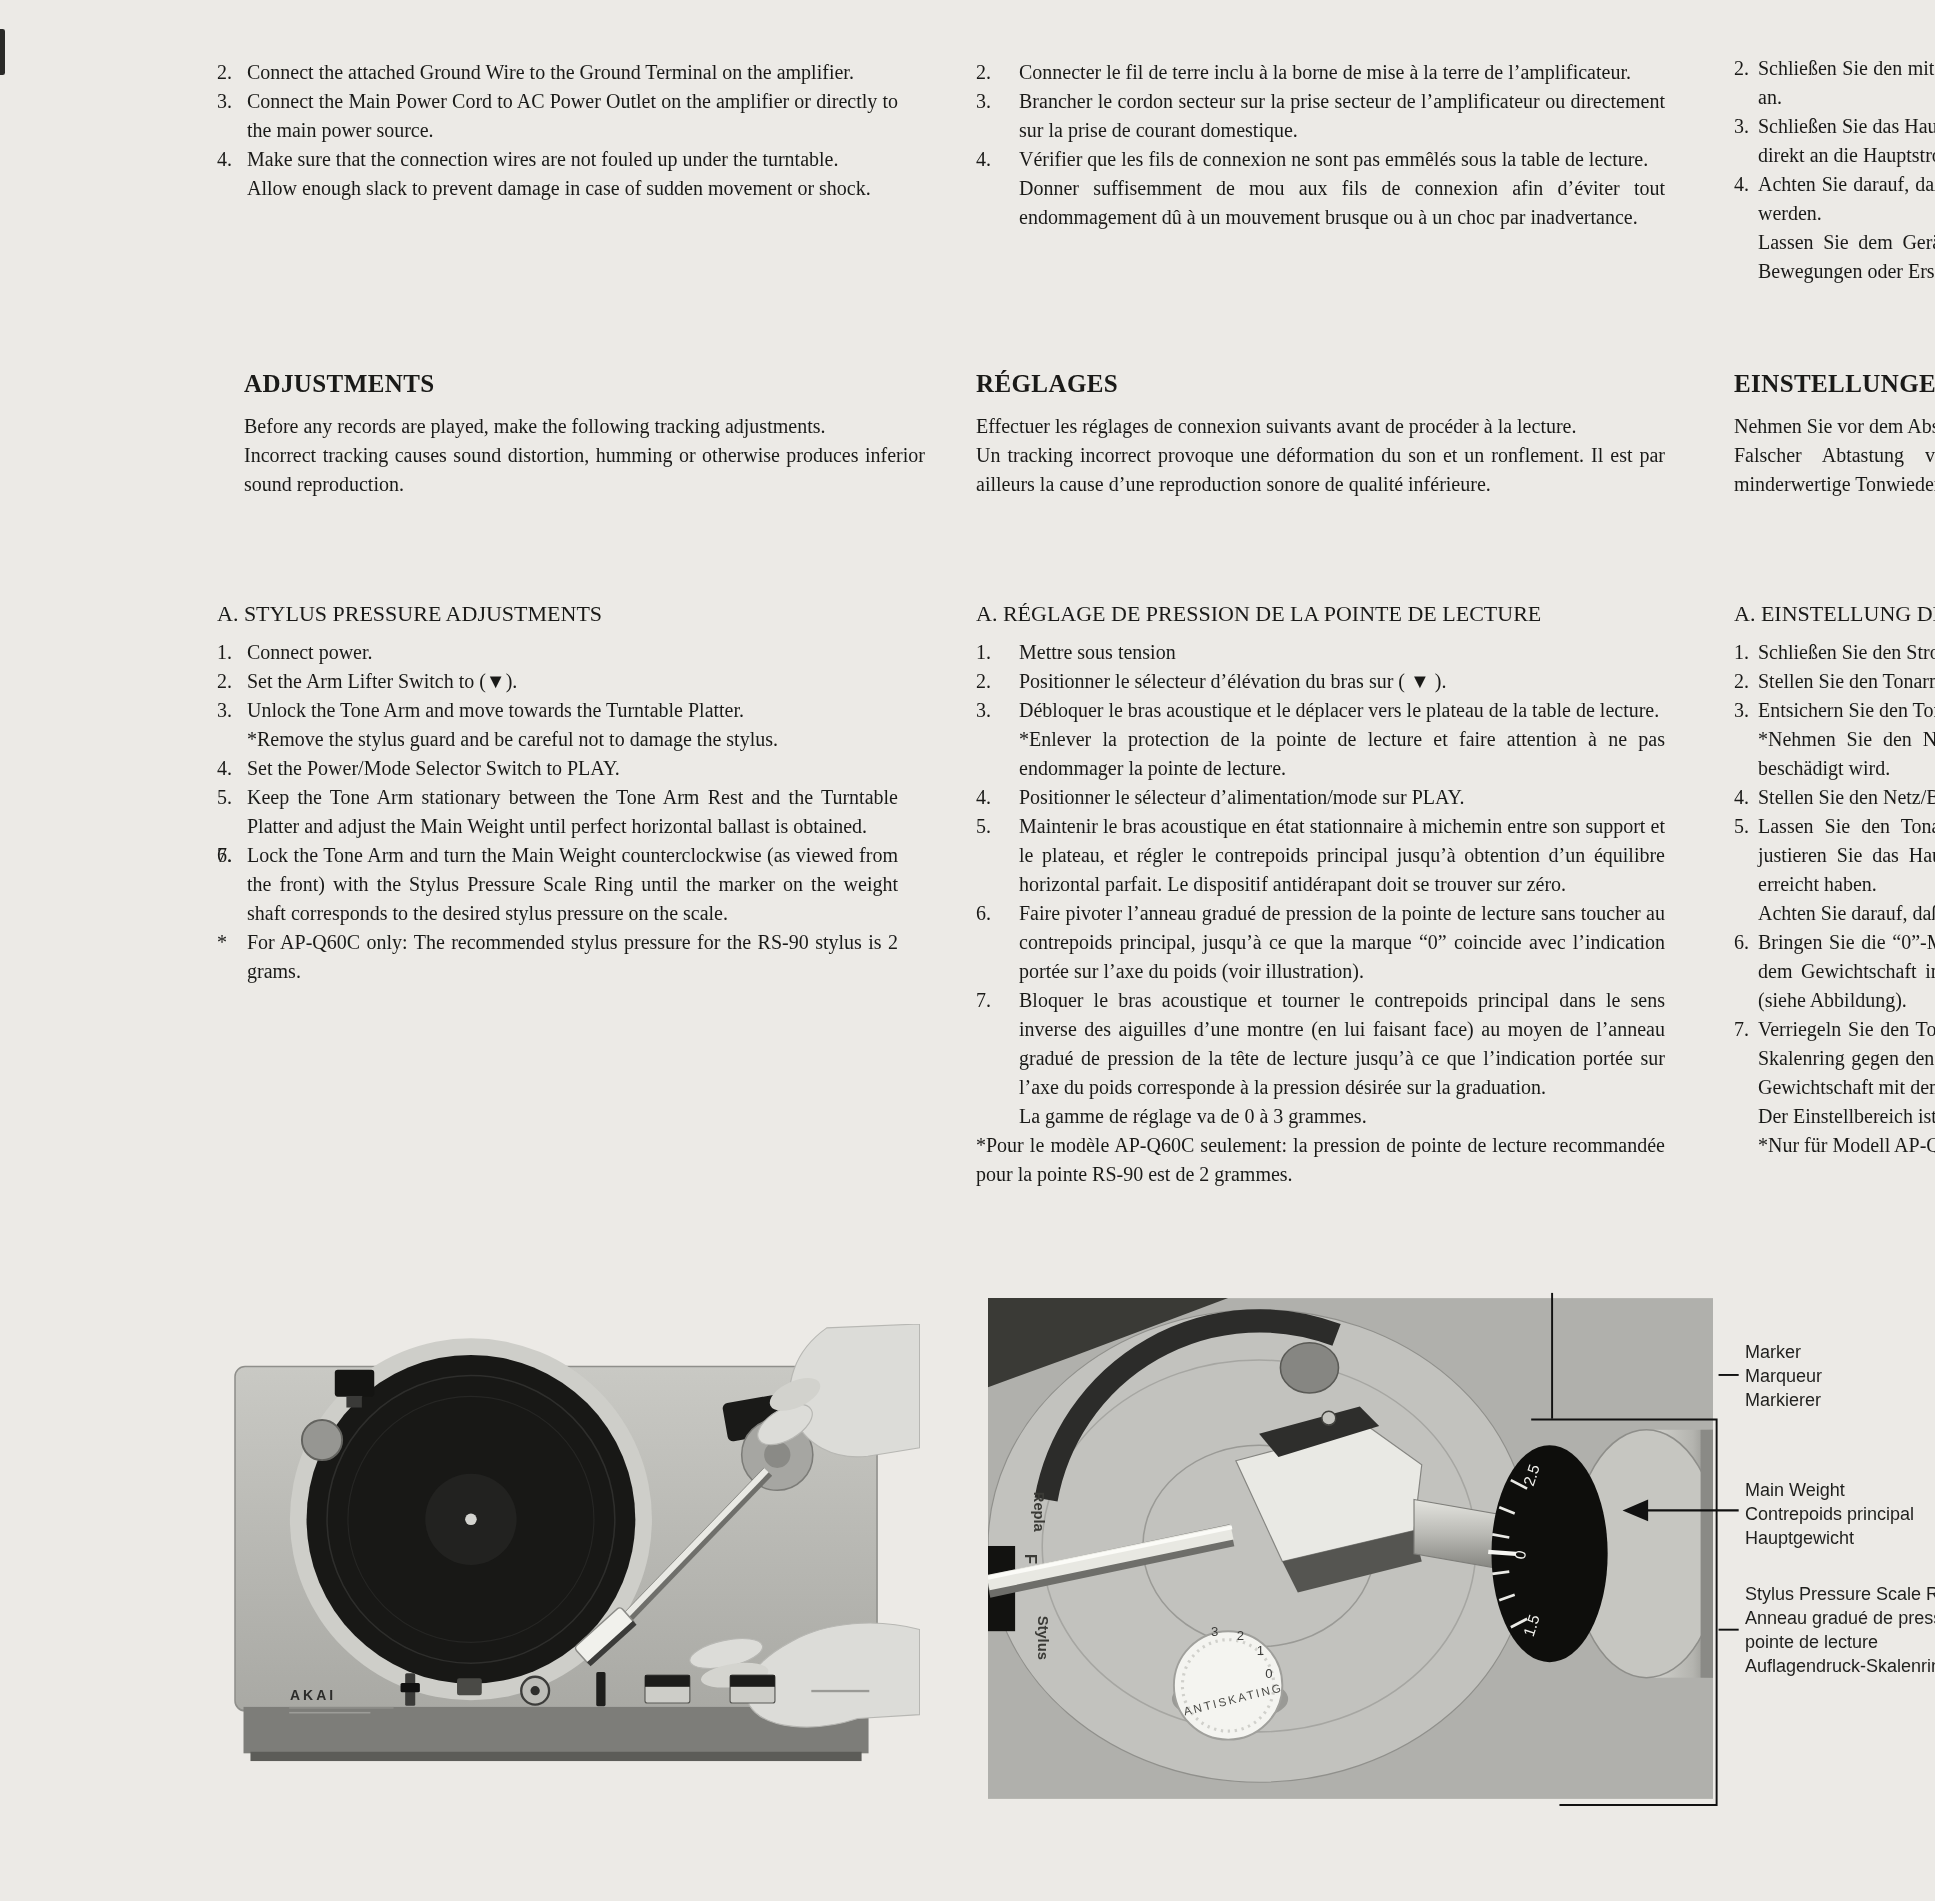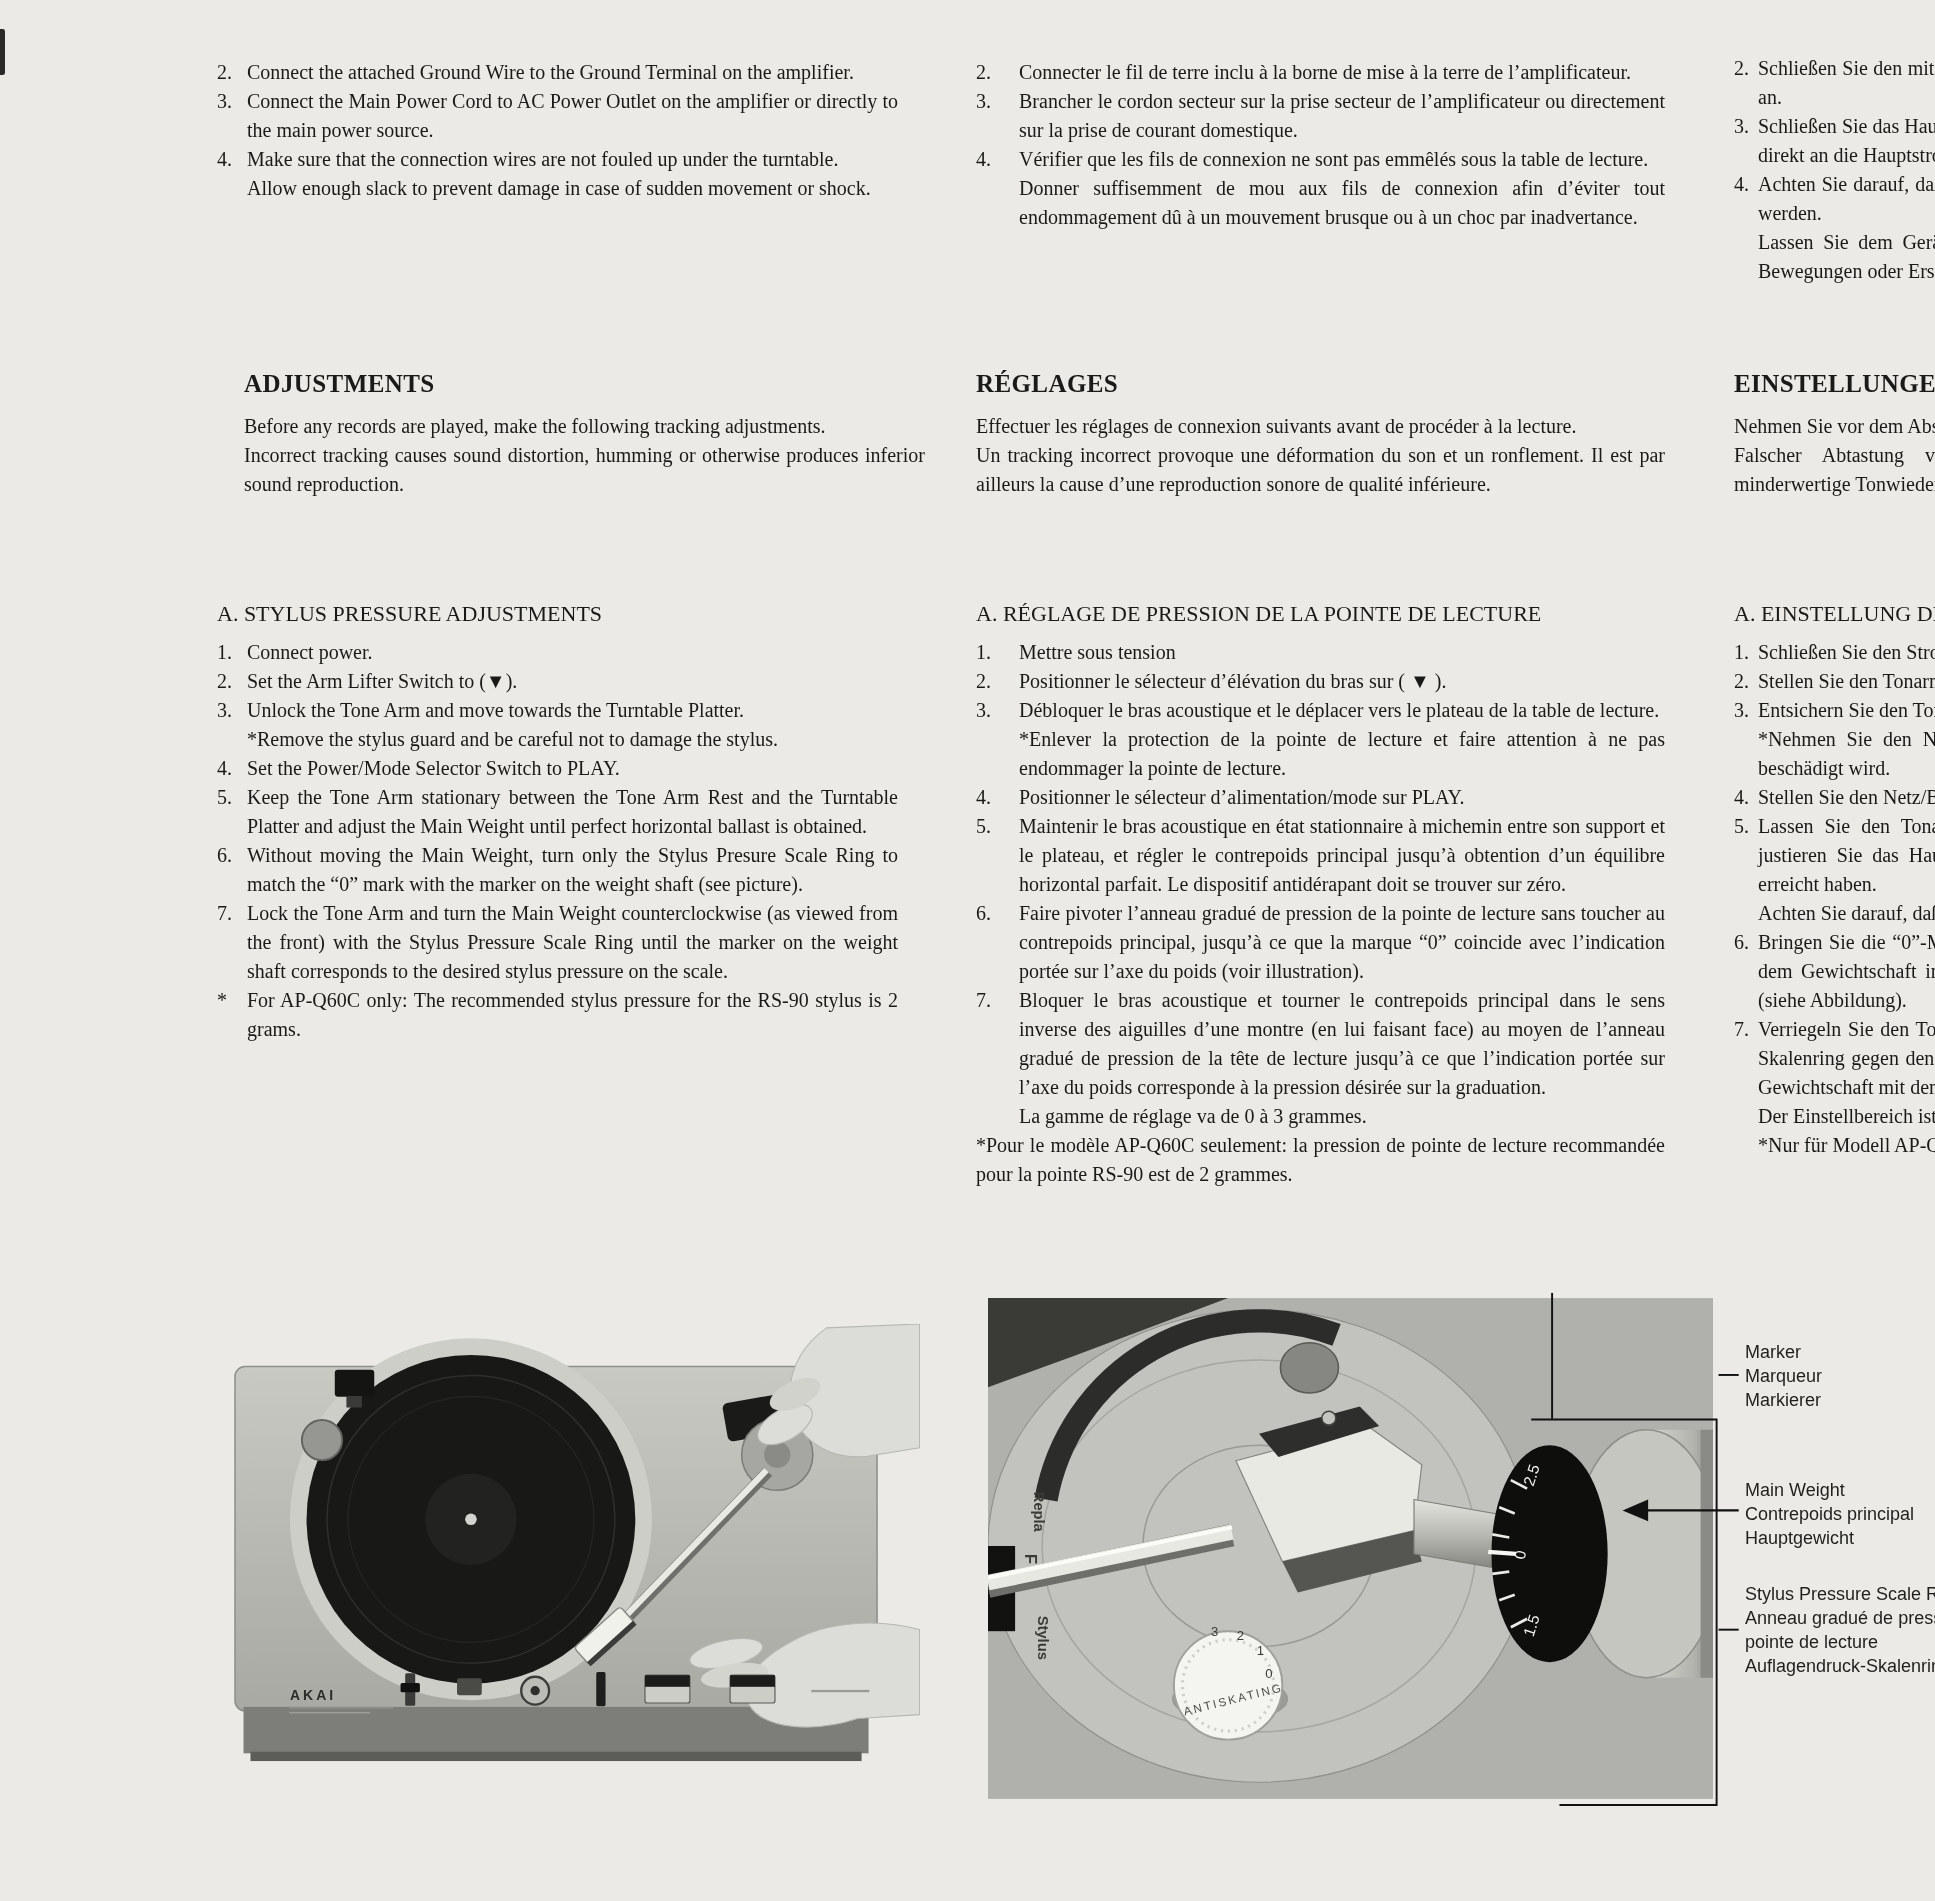--- a/index.html
+++ b/index.html
@@ -68,21 +68,20 @@
     <div class="item en-ind">
       <span class="num">4.</span>
       <span>Set the Power/Mode Selector Switch to PLAY.</span>
     </div>
     <div class="item en-ind">
       <span class="num">5.</span>
       <span>Keep the Tone Arm stationary between the Tone Arm Rest and the Turntable Platter and adjust the Main Weight until perfect horizontal ballast is obtained.</span>
     </div>
     <div class="item en-ind">
       <span class="num">6.</span>
-      <span>Without moving the Main Weight, turn only the Stylus Presure Scale Ring to match the “0” mark with the marker on the weight shaft (see picture).</span>
     </div>
     <div class="item en-ind">
       <span class="num">7.</span>
       <span>Lock the Tone Arm and turn the Main Weight counterclockwise (as viewed from the front) with the Stylus Pressure Scale Ring until the marker on the weight shaft corresponds to the desired stylus pressure on the scale.</span>
     </div>
     <div class="item en-ind">
       <span class="num">*</span>
       <span>For AP-Q60C only: The recommended stylus pressure for the RS-90 stylus is 2 grams.</span>
     </div>
   </div>

